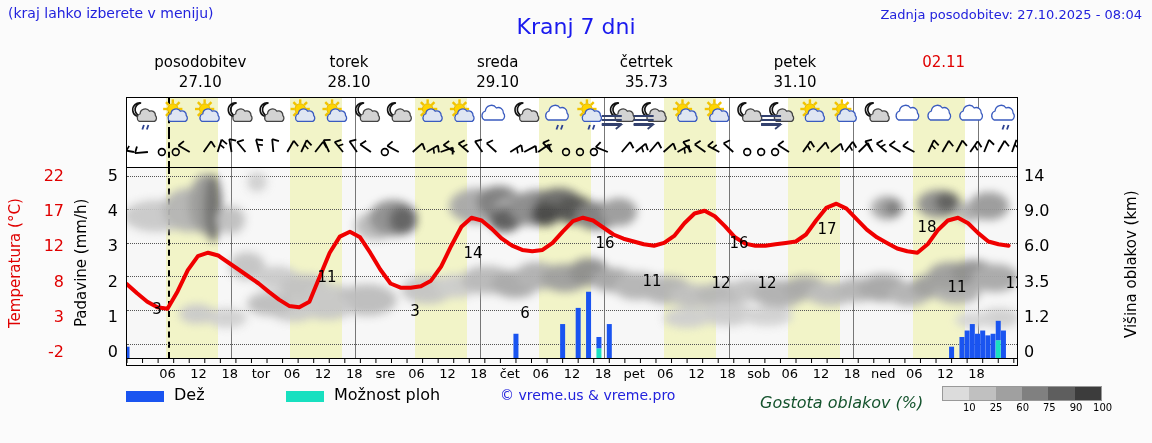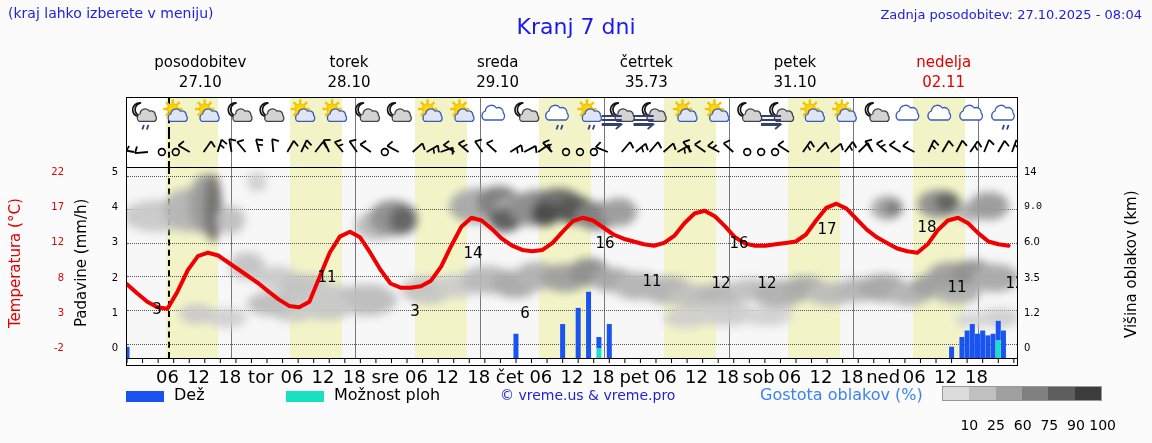--- a/index.html
+++ b/index.html
@@ -32,39 +32,39 @@
   .gridh{position:absolute;left:0;right:0;height:0;border-top:1px dotted #555;}
   .nowline{position:absolute;top:0;bottom:0;border-left:2px dashed #000;}
 
   
   #temp-axis-title{left:6px;top:178px;width:26px;height:170px;color:#e00000;font-size:15px;
       writing-mode:vertical-rl;transform:rotate(180deg);text-align:center;}
   #precip-axis-title{left:72px;top:178px;width:26px;height:170px;color:#000;font-size:15px;
       writing-mode:vertical-rl;transform:rotate(180deg);text-align:center;}
   #cloud-axis-title{right:4px;top:172px;width:26px;height:185px;color:#000;font-size:15px;
       writing-mode:vertical-rl;transform:rotate(180deg);text-align:center;}
-  .axis-tick{position:absolute;font-size:10px;white-space:nowrap;}
+  .axis-tick{position:absolute;font-size:16px;white-space:nowrap;}
   .t-tick{color:#e00000;width:44px;text-align:right;left:20px;}
   .p-tick{color:#000;width:16px;text-align:right;left:102px;}
   .c-tick{color:#000;width:34px;text-align:left;left:1024px;}
 
   
   #xlabels{left:126px;top:366px;width:892px;height:18px;}
-  .xlab{position:absolute;top:0;font-size:18px;color:#000;transform:translateX(-50%);white-space:nowrap;}
+  .xlab{position:absolute;top:0;font-size:13px;color:#000;transform:translateX(-50%);white-space:nowrap;}
 
   
   #legend{left:126px;top:385px;width:1020px;height:36px;}
   .lg-swatch{position:absolute;width:38px;height:11px;top:6px;}
   .lg-text{position:absolute;top:0;font-size:16px;color:#000;white-space:nowrap;}
   #copyright{position:absolute;left:374px;top:2px;font-size:14px;color:#2222dd;white-space:nowrap;}
-  #cloud-legend-label{position:absolute;left:634px;top:0px;font-size:16px;color:#3b82f6;white-space:nowrap;}
+  #cloud-legend-label{position:absolute;left:634px;top:8px;font-size:16px;color:#14532d;white-space:nowrap;font-style:italic;}
   #cloud-ramp{position:absolute;left:816px;top:1px;width:160px;height:15px;display:flex;border:1px solid #999;box-sizing:border-box;}
   #cloud-ramp i{flex:1 1 0;display:block;}
   #cloud-ramp-ticks{position:absolute;left:808px;top:17px;width:190px;height:18px;}
-  .ramp-tick{position:absolute;top:15px;font-size:14px;color:#000;transform:translateX(-50%);}
+  .ramp-tick{position:absolute;top:0;font-size:10px;color:#000;transform:translateX(-50%);}
 
   
   svg{display:block;}
   .templabel{font-size:15px;fill:#000;font-family:"DejaVu Sans","Liberation Sans",sans-serif;}
 </style>
 </head>
 <body>
 
 <div class="abs" id="subtitle-left">(kraj lahko izberete v meniju)</div>
 <div class="abs" id="main-title">Kranj 7 dni</div>
@@ -85,21 +85,20 @@
     </div>
     <div class="day-col">
       <span class="day-name">četrtek</span>
       <span class="day-date">35.73</span>
     </div>
     <div class="day-col">
       <span class="day-name">petek</span>
       <span class="day-date">31.10</span>
     </div>
     <div class="day-col weekend">
-      <span class="day-name">nedelja</span>
       <span class="day-date">02.11</span>
     </div>
   </div>
 
 <div class="abs" id="temp-axis-title">Temperatura (°C)</div>
 <div class="abs" id="precip-axis-title">Padavine (mm/h)</div>
 <div class="abs" id="cloud-axis-title">Višina oblakov (km)</div>
 <div class="abs" id="tick-layer" style="left:0;top:0;width:1152px;height:443px;pointer-events:none;">
     <div class="axis-tick t-tick" style="top: 166px;">22</div>
     <div class="axis-tick t-tick" style="top: 201.2px;">17</div>
@@ -107,21 +106,21 @@
     <div class="axis-tick t-tick" style="top: 271.6px;">8</div>
     <div class="axis-tick t-tick" style="top: 306.8px;">3</div>
     <div class="axis-tick t-tick" style="top: 342px;">-2</div>
     <div class="axis-tick p-tick" style="top: 166px;">5</div>
     <div class="axis-tick p-tick" style="top: 201.2px;">4</div>
     <div class="axis-tick p-tick" style="top: 236.4px;">3</div>
     <div class="axis-tick p-tick" style="top: 271.6px;">2</div>
     <div class="axis-tick p-tick" style="top: 306.8px;">1</div>
     <div class="axis-tick p-tick" style="top: 342px;">0</div>
     <div class="axis-tick c-tick" style="top: 166px;">14</div>
-    <div class="axis-tick c-tick" style="top: 201.2px; font-family: Liberation Mono, monospace;">9.0</div>
+    <div class="axis-tick c-tick" style="top: 201.2px;">9.0</div>
     <div class="axis-tick c-tick" style="top: 236.4px;">6.0</div>
     <div class="axis-tick c-tick" style="top: 271.6px;">3.5</div>
     <div class="axis-tick c-tick" style="top: 306.8px;">1.2</div>
     <div class="axis-tick c-tick" style="top: 342px;">0</div>
   </div>
 
 <div class="abs" id="icon-row">
     <div class="band" style="left: 38.8953px; width: 51.8605px;"></div>
     <div class="band" style="left: 163.36px; width: 51.8605px;"></div>
     <div class="band" style="left: 287.826px; width: 51.8605px;"></div>

